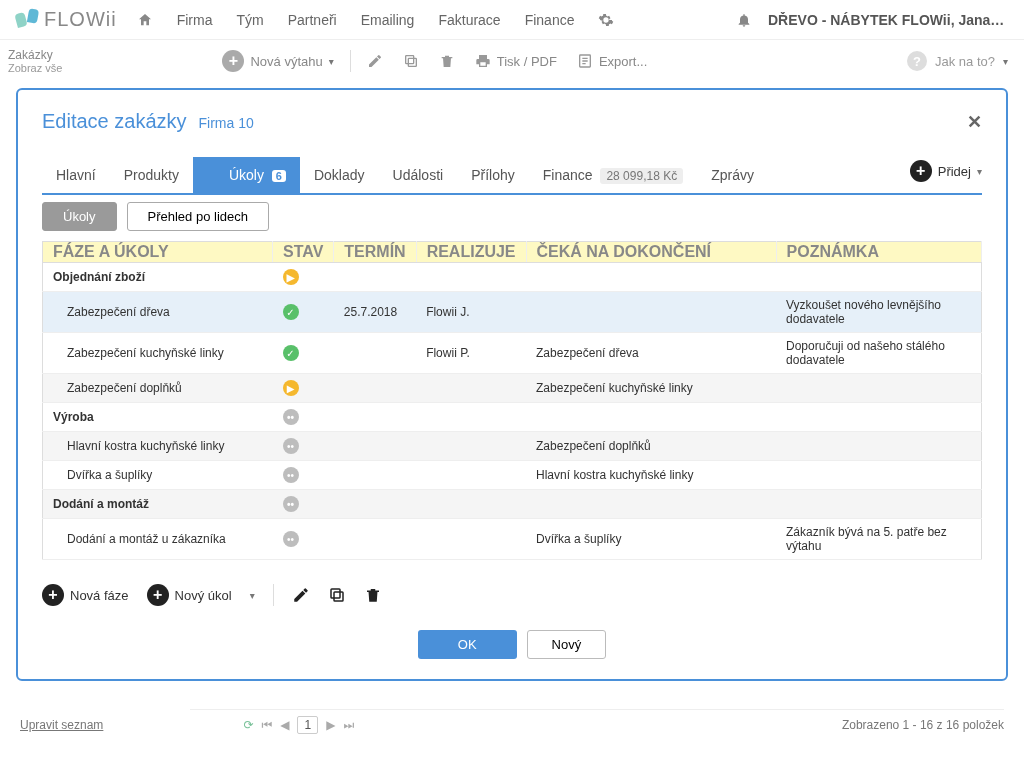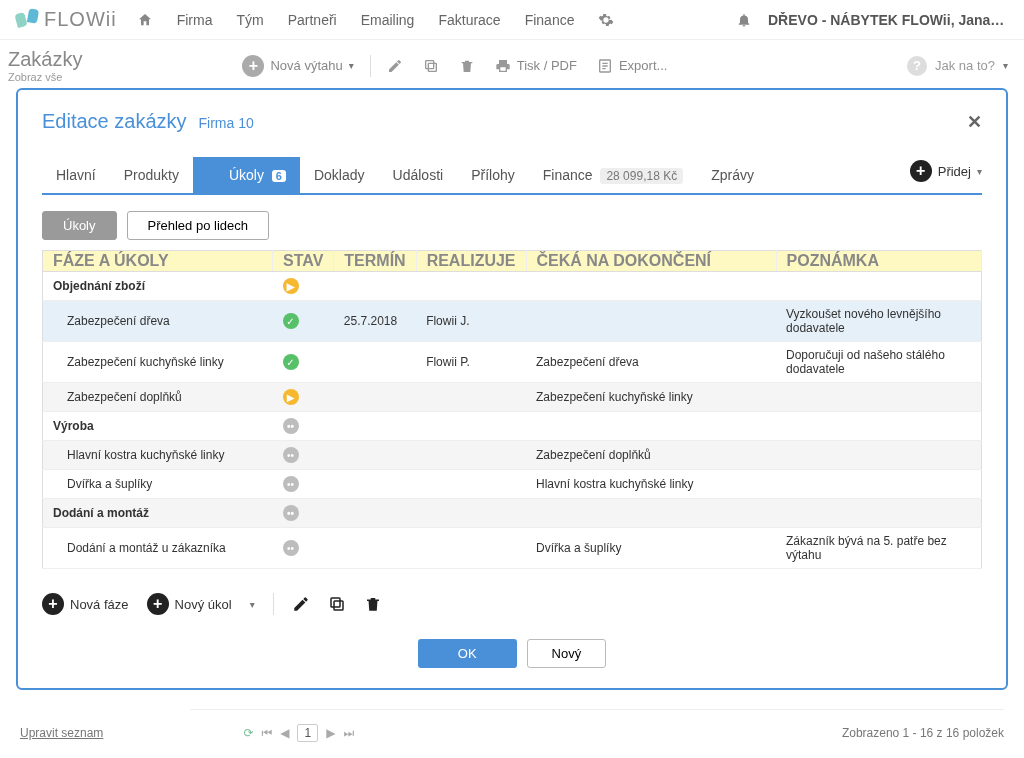--- a/index.html
+++ b/index.html
@@ -17,39 +17,39 @@
 .nav-items span { cursor: pointer; }
 .nav-home-icon { font-size: 16px; color: #666; }
 .gear-icon { color: #888; }
 .topnav-right { margin-left: auto; display: flex; align-items: center; gap: 16px; }
 .bell-icon { color: #888; }
 .org-name { font-weight: 700; color: #555; font-size: 14px; max-width: 240px; white-space: nowrap; overflow: hidden; text-overflow: ellipsis; }
 
 
 .subheader { display: flex; align-items: center; padding: 8px 16px 16px 8px; }
 .page-title-block { display: flex; flex-direction: column; }
-.page-title { font-size: 20px; color: #888; font-weight: 400; }
+.page-title { font-size: 12px; color: #888; font-weight: 400; }
 .page-subtitle { font-size: 11px; color: #999; }
 .subheader-actions { display: flex; align-items: center; gap: 16px; margin-left: 160px; color: #888; }
 .action-btn { display: flex; align-items: center; gap: 6px; cursor: pointer; }
 .circle-plus { width: 22px; height: 22px; border-radius: 50%; background: #aaa; color: #fff; display: flex; align-items: center; justify-content: center; font-size: 16px; font-weight: bold; }
 .subheader-icons { display: flex; gap: 20px; align-items: center; color: #888; }
 .vsep { width: 1px; height: 22px; background: #ddd; }
 .subheader-right { margin-left: auto; display: flex; align-items: center; gap: 8px; color: #999; }
 .help-q { width: 20px; height: 20px; border-radius: 50%; background: #ddd; color: #fff; display: flex; align-items: center; justify-content: center; font-size: 13px; font-weight: bold; }
 
 
 .modal { position: absolute; left: 16px; right: 16px; top: 88px; border: 2px solid #4a90d9; border-radius: 6px; background: #fff; padding: 20px 24px; }
 .modal-header { display: flex; align-items: baseline; gap: 12px; margin-bottom: 24px; }
 .modal-title { font-size: 20px; color: #4a90d9; font-weight: 400; }
 .modal-sub { color: #4a90d9; font-size: 14px; cursor: pointer; }
 .modal-close { margin-left: auto; font-size: 18px; color: #666; cursor: pointer; font-weight: bold; }
 
 
-.tabs-row { display: flex; align-items: center; border-bottom: 2px solid #4a90d9; margin-bottom: 16px; }
+.tabs-row { display: flex; align-items: center; border-bottom: 2px solid #4a90d9; margin-bottom: 7px; }
 .tab { padding: 10px 14px; color: #555; cursor: pointer; font-size: 14px; }
 .tab.active { background: #4a90d9; color: #fff; padding-left: 36px; }
 .tab .tab-badge { background: #fff; color: #4a90d9; border-radius: 3px; padding: 0 4px; font-size: 11px; font-weight: bold; margin-left: 4px; }
 .tab-finance-badge { background: #eee; color: #777; border-radius: 3px; padding: 1px 6px; font-size: 12px; margin-left: 4px; }
 .tabs-right { margin-left: auto; display: flex; align-items: center; gap: 6px; padding-bottom: 8px; }
 .black-circle-plus { width: 22px; height: 22px; border-radius: 50%; background: #222; color: #fff; display: flex; align-items: center; justify-content: center; font-size: 16px; font-weight: bold; }
 .caret { font-size: 10px; color: #777; }
 
 
 .view-toggle { display: flex; gap: 10px; margin-bottom: 10px; }
@@ -70,21 +70,21 @@
 .status-pause { background: #bdbdbd; }
 
 
 .modal-bottom { display: flex; align-items: center; gap: 18px; margin-top: 24px; }
 .black-btn { display: flex; align-items: center; gap: 6px; cursor: pointer; font-size: 13px; color: #333; }
 .modal-footer { display: flex; justify-content: center; gap: 10px; margin-top: 24px; }
 .ok-btn { background: #4a90d9; color: #fff; border: none; padding: 6px 40px; border-radius: 3px; cursor: pointer; font-size: 13px; }
 .cancel-btn { background: #fff; border: 1px solid #bbb; padding: 6px 24px; border-radius: 3px; cursor: pointer; font-size: 13px; }
 
 
-.page-footer { position: absolute; bottom: 0; left: 0; right: 0; padding: 10px 20px 16px 20px; display: flex; align-items: center; font-size: 12px; color: #777; }
+.page-footer { position: absolute; bottom: 8px; left: 0; right: 0; padding: 10px 20px 16px 20px; display: flex; align-items: center; font-size: 12px; color: #777; }
 .edit-list { text-decoration: underline; cursor: pointer; margin-right: 140px; }
 .pager-controls { display: flex; align-items: center; gap: 8px; color: #aaa; }
 .pager-controls .page-num { border: 1px solid #ccc; padding: 1px 6px; border-radius: 2px; color: #555; }
 .refresh-icon { color: #7ac29a; }
 .result-count { margin-left: auto; }
 .hr-line { position: absolute; left: 190px; right: 20px; bottom: 48px; height: 1px; background: #eee; }
 
 svg { display: block; }
 </style>
 </head>

